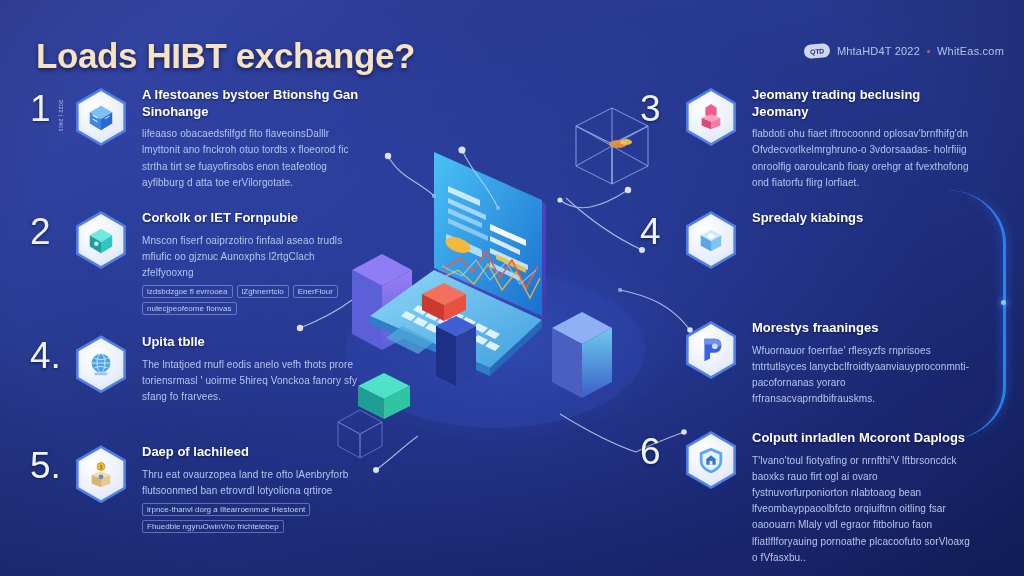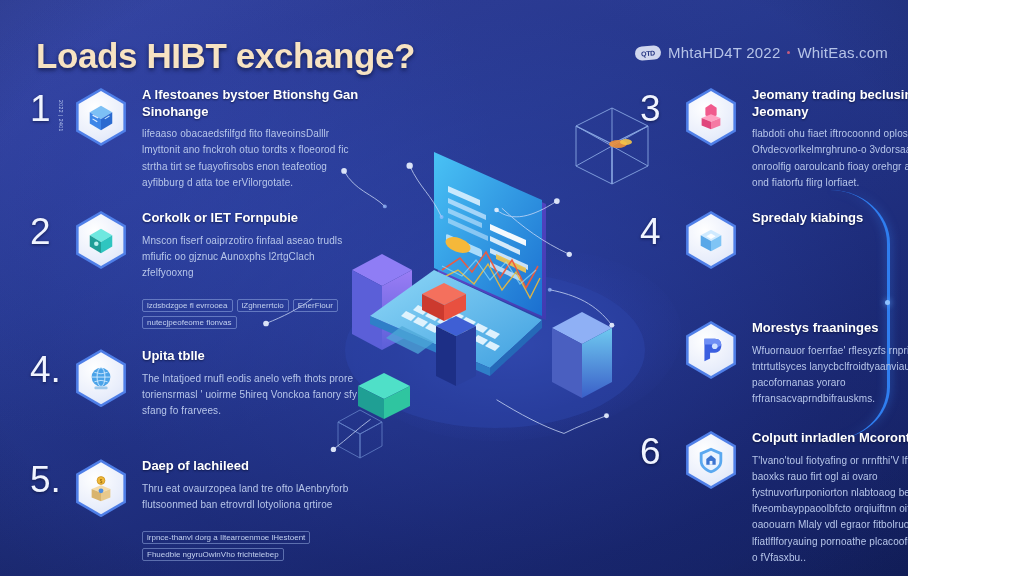--- a/index.html
+++ b/index.html
@@ -4,21 +4,21 @@
 <title>HIBT exchange infographic</title>
 <style>
   * { box-sizing: border-box; margin: 0; padding: 0; }
   html, body {
     width: 1024px; height: 576px;
     overflow: hidden;
     font-family: "Liberation Sans", "DejaVu Sans", sans-serif;
   }
   #poster {
     position: relative;
-    width: 908px; height: 576px;
+    width: 1024px; height: 576px;
     background:
       radial-gradient(ellipse 760px 520px at 50% 50%, rgba(48,70,175,0.55) 0%, rgba(30,46,140,0.15) 55%, rgba(20,32,110,0) 78%),
       radial-gradient(ellipse 520px 420px at 14% 26%, rgba(58,80,190,0.40) 0%, rgba(40,58,160,0) 70%),
       linear-gradient(158deg, #36459e 0%, #2f3e96 16%, #283a8f 34%, #20307f 56%, #19266c 76%, #13205e 100%);
     overflow: hidden;
   }
 
   
   .bg-layer { position: absolute; inset: 0; pointer-events: none; }
   .vignette {
@@ -60,21 +60,21 @@
     display: flex; align-items: center; gap: 7px;
     opacity: 0.85;
   }
   .brand-logo {
     width: 26px; height: 14px; border-radius: 8px;
     background: #eef3ff;
     display:flex; align-items:center; justify-content:center;
     transform: rotate(-4deg);
   }
   .brand-logo span { font-size: 7px; font-weight:bold; color:#23347f; letter-spacing:-0.3px; }
-  .brand-txt { font-size: 15px; color: #cfdcf8; letter-spacing: 0.2px; filter: blur(0.25px); }
+  .brand-txt { font-size: 11px; color: #cfdcf8; letter-spacing: 0.2px; filter: blur(0.25px); }
   .brand-dot { width:3px; height:3px; border-radius:50%; background:#e2627b; }
 
   
   .col { position: absolute; top: 86px; width: 330px; }
   .col-left { left: 30px; }
   .col-right { left: 640px; }
 
   .item { position: relative; display: flex; align-items: flex-start; min-height: 92px; }
   .col-left .item { margin-bottom: 18px; }
   .col-right .item { margin-bottom: 18px; }
@@ -112,21 +112,21 @@
   .body { flex: 1; min-width: 0; padding-top: 1px; }
   .item-title {
     font-size: 13px; font-weight: bold; line-height: 1.28;
     color: #ffffff; margin-bottom: 6px;
     text-shadow: 0 1px 2px rgba(6,12,45,0.65);
   }
   .item-desc {
     font-size: 10px; line-height: 1.62; color: #b7c6ea;
     filter: blur(0.28px); letter-spacing: 0.1px;
   }
-  .chip-row { margin-top: 18px; display:flex; flex-wrap: wrap; gap: 4px; }
+  .chip-row { margin-top: 4px; display:flex; flex-wrap: wrap; gap: 4px; }
   .chip {
     font-size: 8px; color:#c2d0ef; padding: 1px 4px;
     border: 1px solid rgba(170,195,245,0.45); border-radius: 2px;
     filter: blur(0.25px);
   }
 
   
   .scene { position: absolute; left: 330px; top: 120px; width: 330px; height: 330px; }
   .scene svg { display:block; width:100%; height:100%; overflow: visible; }
 

